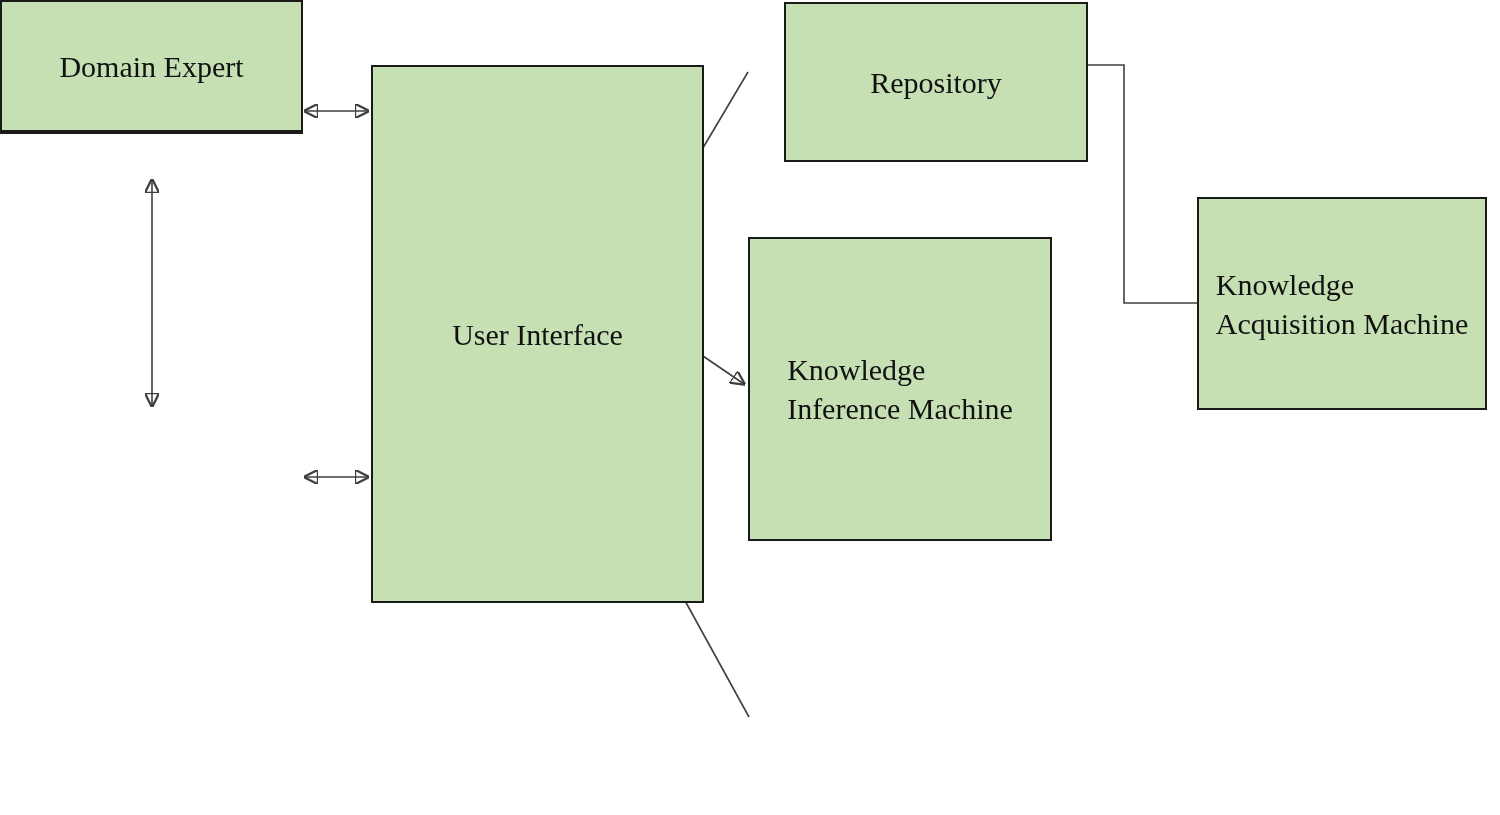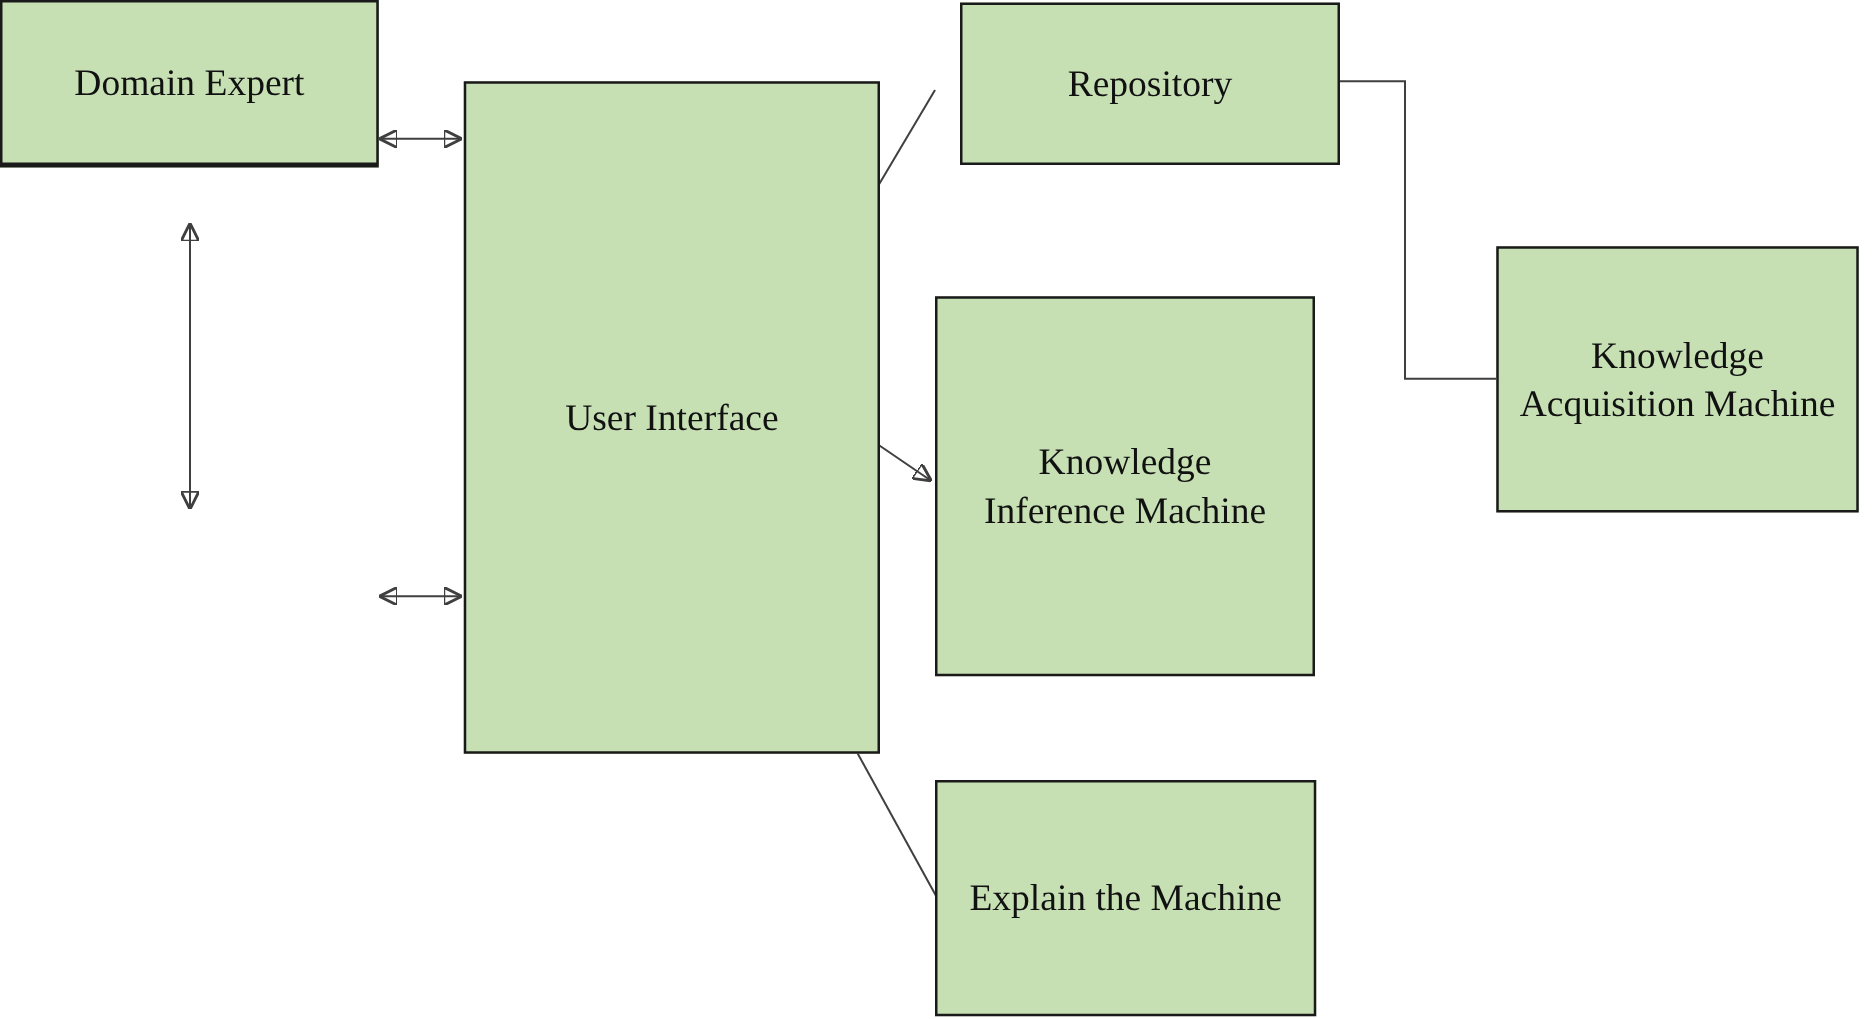--- a/index.html
+++ b/index.html
@@ -23,33 +23,32 @@
     stroke:var(--connector);
     stroke-width:1.6;
     fill:none;
   }
   .node{
     position:absolute;
     box-sizing:border-box;
     background:var(--node-fill);
     border:2px solid var(--node-border);
     display:flex;align-items:center;justify-content:center;
-    text-align:center;
   }
   .node .label{
     color:var(--text);
     font-size:30px;
     line-height:39px;
     white-space:pre-line;
   }
   
   .n-user{left:0;top:44;width:303px;height:134px;}
   .n-domain-expert{left:0;top:409;width:303px;height:132px;}
   .n-user-interface{left:371px;top:65px;width:333px;height:538px;}
-  .n-repository{left:768px;top:2px;width:304px;height:130px;}
+  .n-repository{left:784px;top:2px;width:304px;height:160px;}
   .n-kim{left:748px;top:237px;width:304px;height:304px;}
   .n-explain{left:748px;top:624px;width:305px;height:189px;}
   .n-kam{left:1197px;top:197px;width:290px;height:213px;}
 </style>
 </head>
 <body>
 
 <div class="canvas">
 
   <svg class="edges" viewBox="0 0 1500 815" xmlns="http://www.w3.org/2000/svg">
@@ -88,22 +87,19 @@
 
   <div class="node n-repository">
     <span class="label">Repository</span>
   </div>
 
   <div class="node n-kim">
     <span class="label">Knowledge
 Inference Machine</span>
   </div>
 
-  <div class="node n-explain">
-    <span class="label">Explain the Machine</span>
-  </div>
 
   <div class="node n-kam">
     <span class="label">Knowledge
 Acquisition Machine</span>
   </div>
 
 </div>
 
 </body></html>

